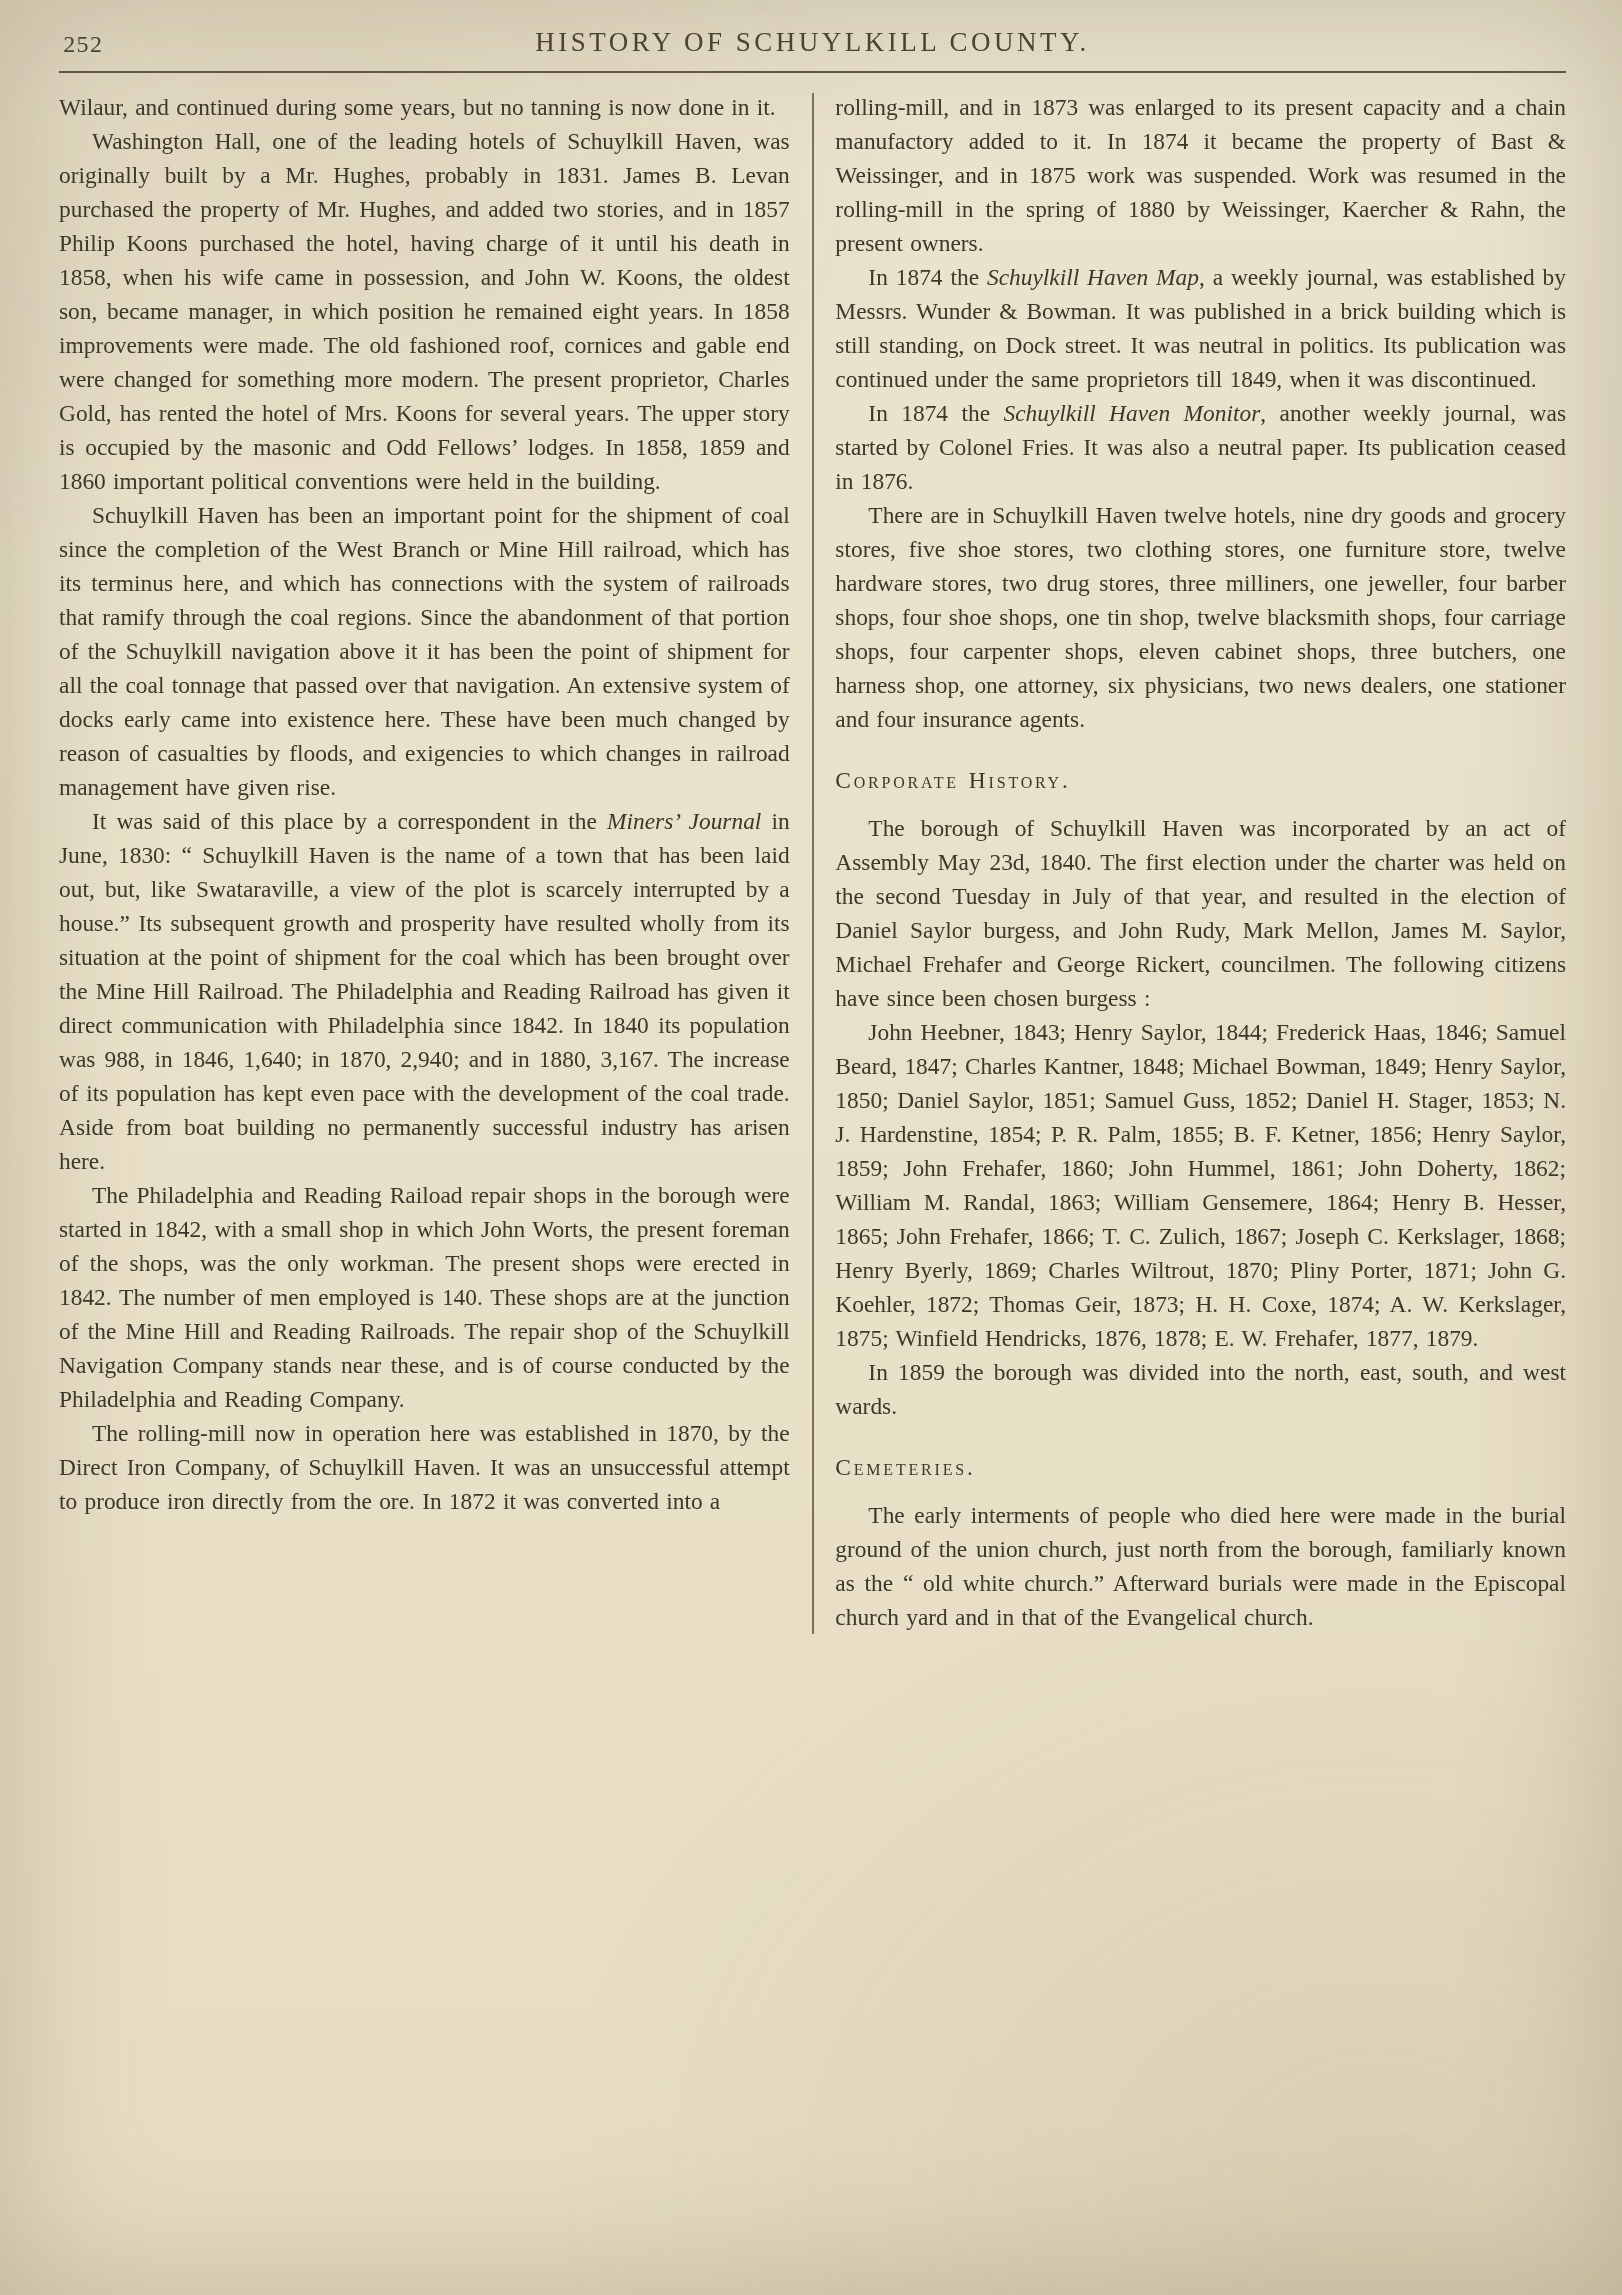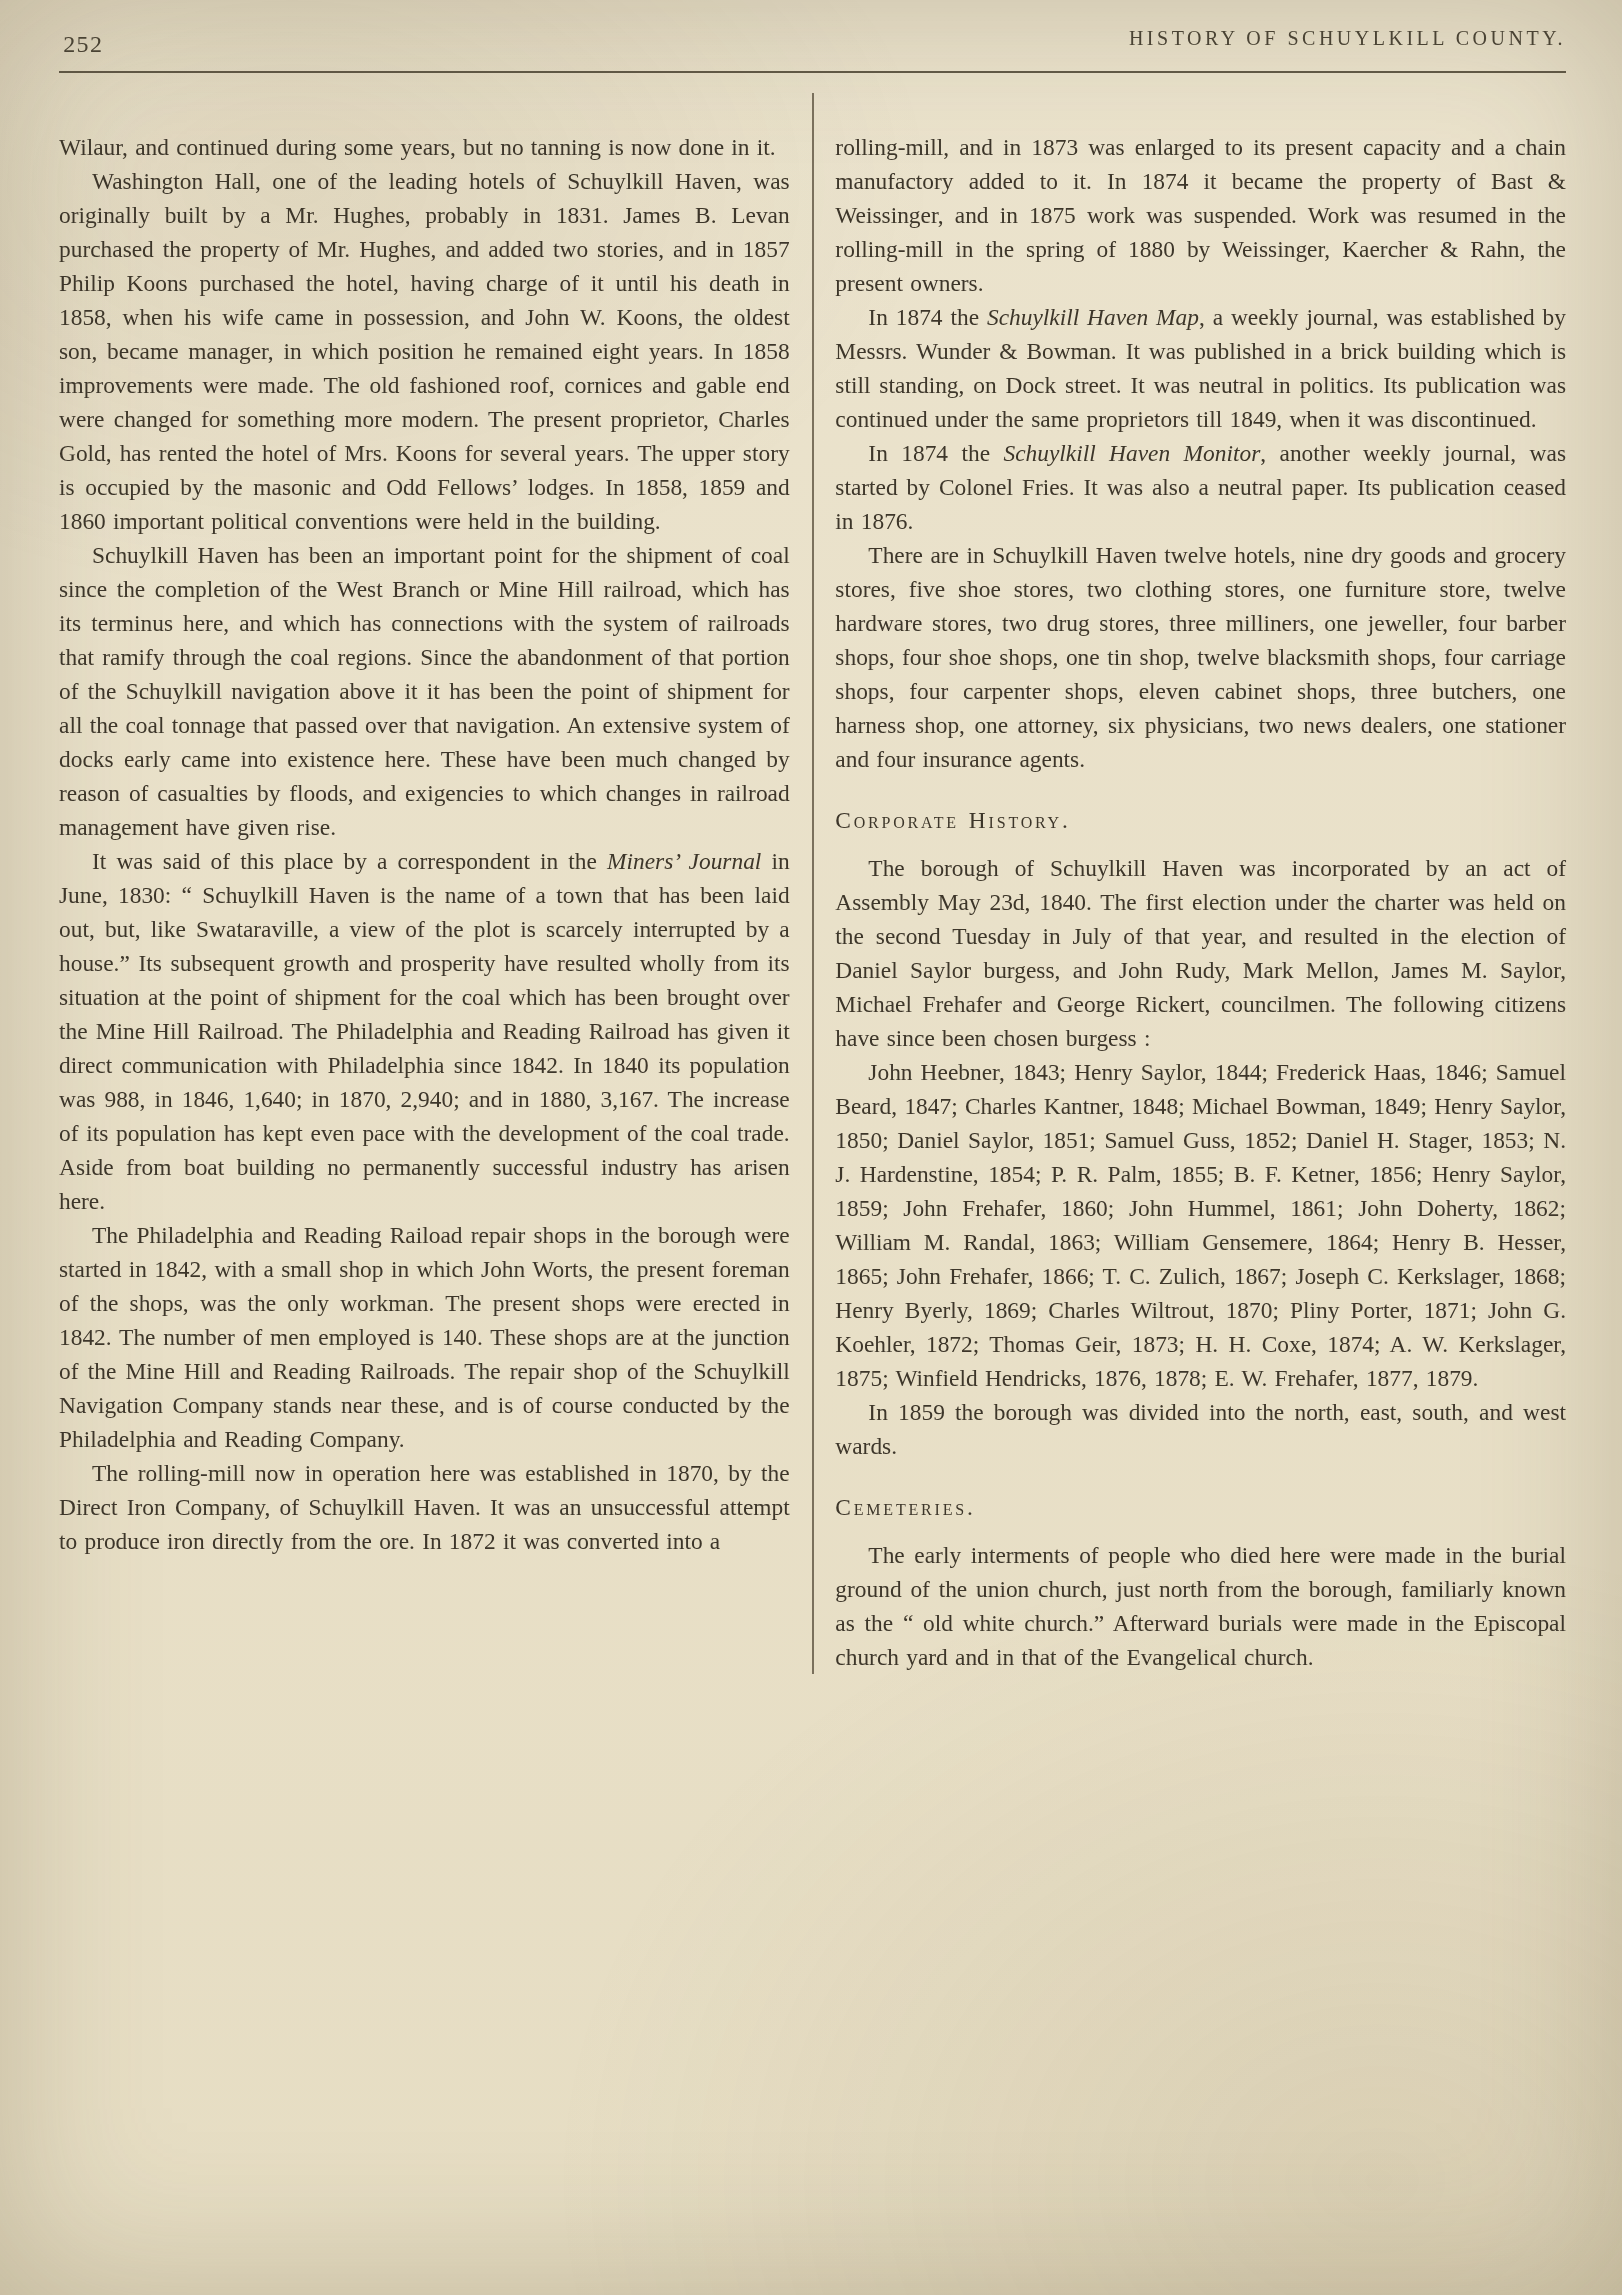--- a/index.html
+++ b/index.html
@@ -28,22 +28,22 @@
   .pagenum {
     position: absolute;
     left: 4.2px;
     top: 10px;
     font-size: 24px;
     letter-spacing: 1.4px;
     color: #4a4334;
   }
   .running-title {
     display: block;
-    text-align: right;
-    font-size: 20px;
+    text-align: center;
+    font-size: 27px;
     letter-spacing: 3.5px;
     color: #4a4334;
     padding-top: 5.7px;
     white-space: nowrap;
   }
   .header-rule {
     height: 2.8px;
     background: #49412f;
     margin-top: 5.7px;
     opacity: 0.85;
@@ -54,21 +54,20 @@
     align-items: stretch;
   }
   .col {
     flex: 1 1 0;
     font-size: 23.4px;
     line-height: 34px;
     text-align: justify;
     word-spacing: 1.4px;
     hyphens: auto;
     color: #3d362a;
-    margin-top: 40px;
   }
   .col-divider {
     width: 2.1px;
     background: #564b38;
     opacity: 0.75;
     margin: 2.8px 21px 0 22.6px;
   }
   p.para { margin: 0; text-indent: 33px; }
   p.para.noindent { text-indent: 0; }
   .ital { font-style: italic; }

